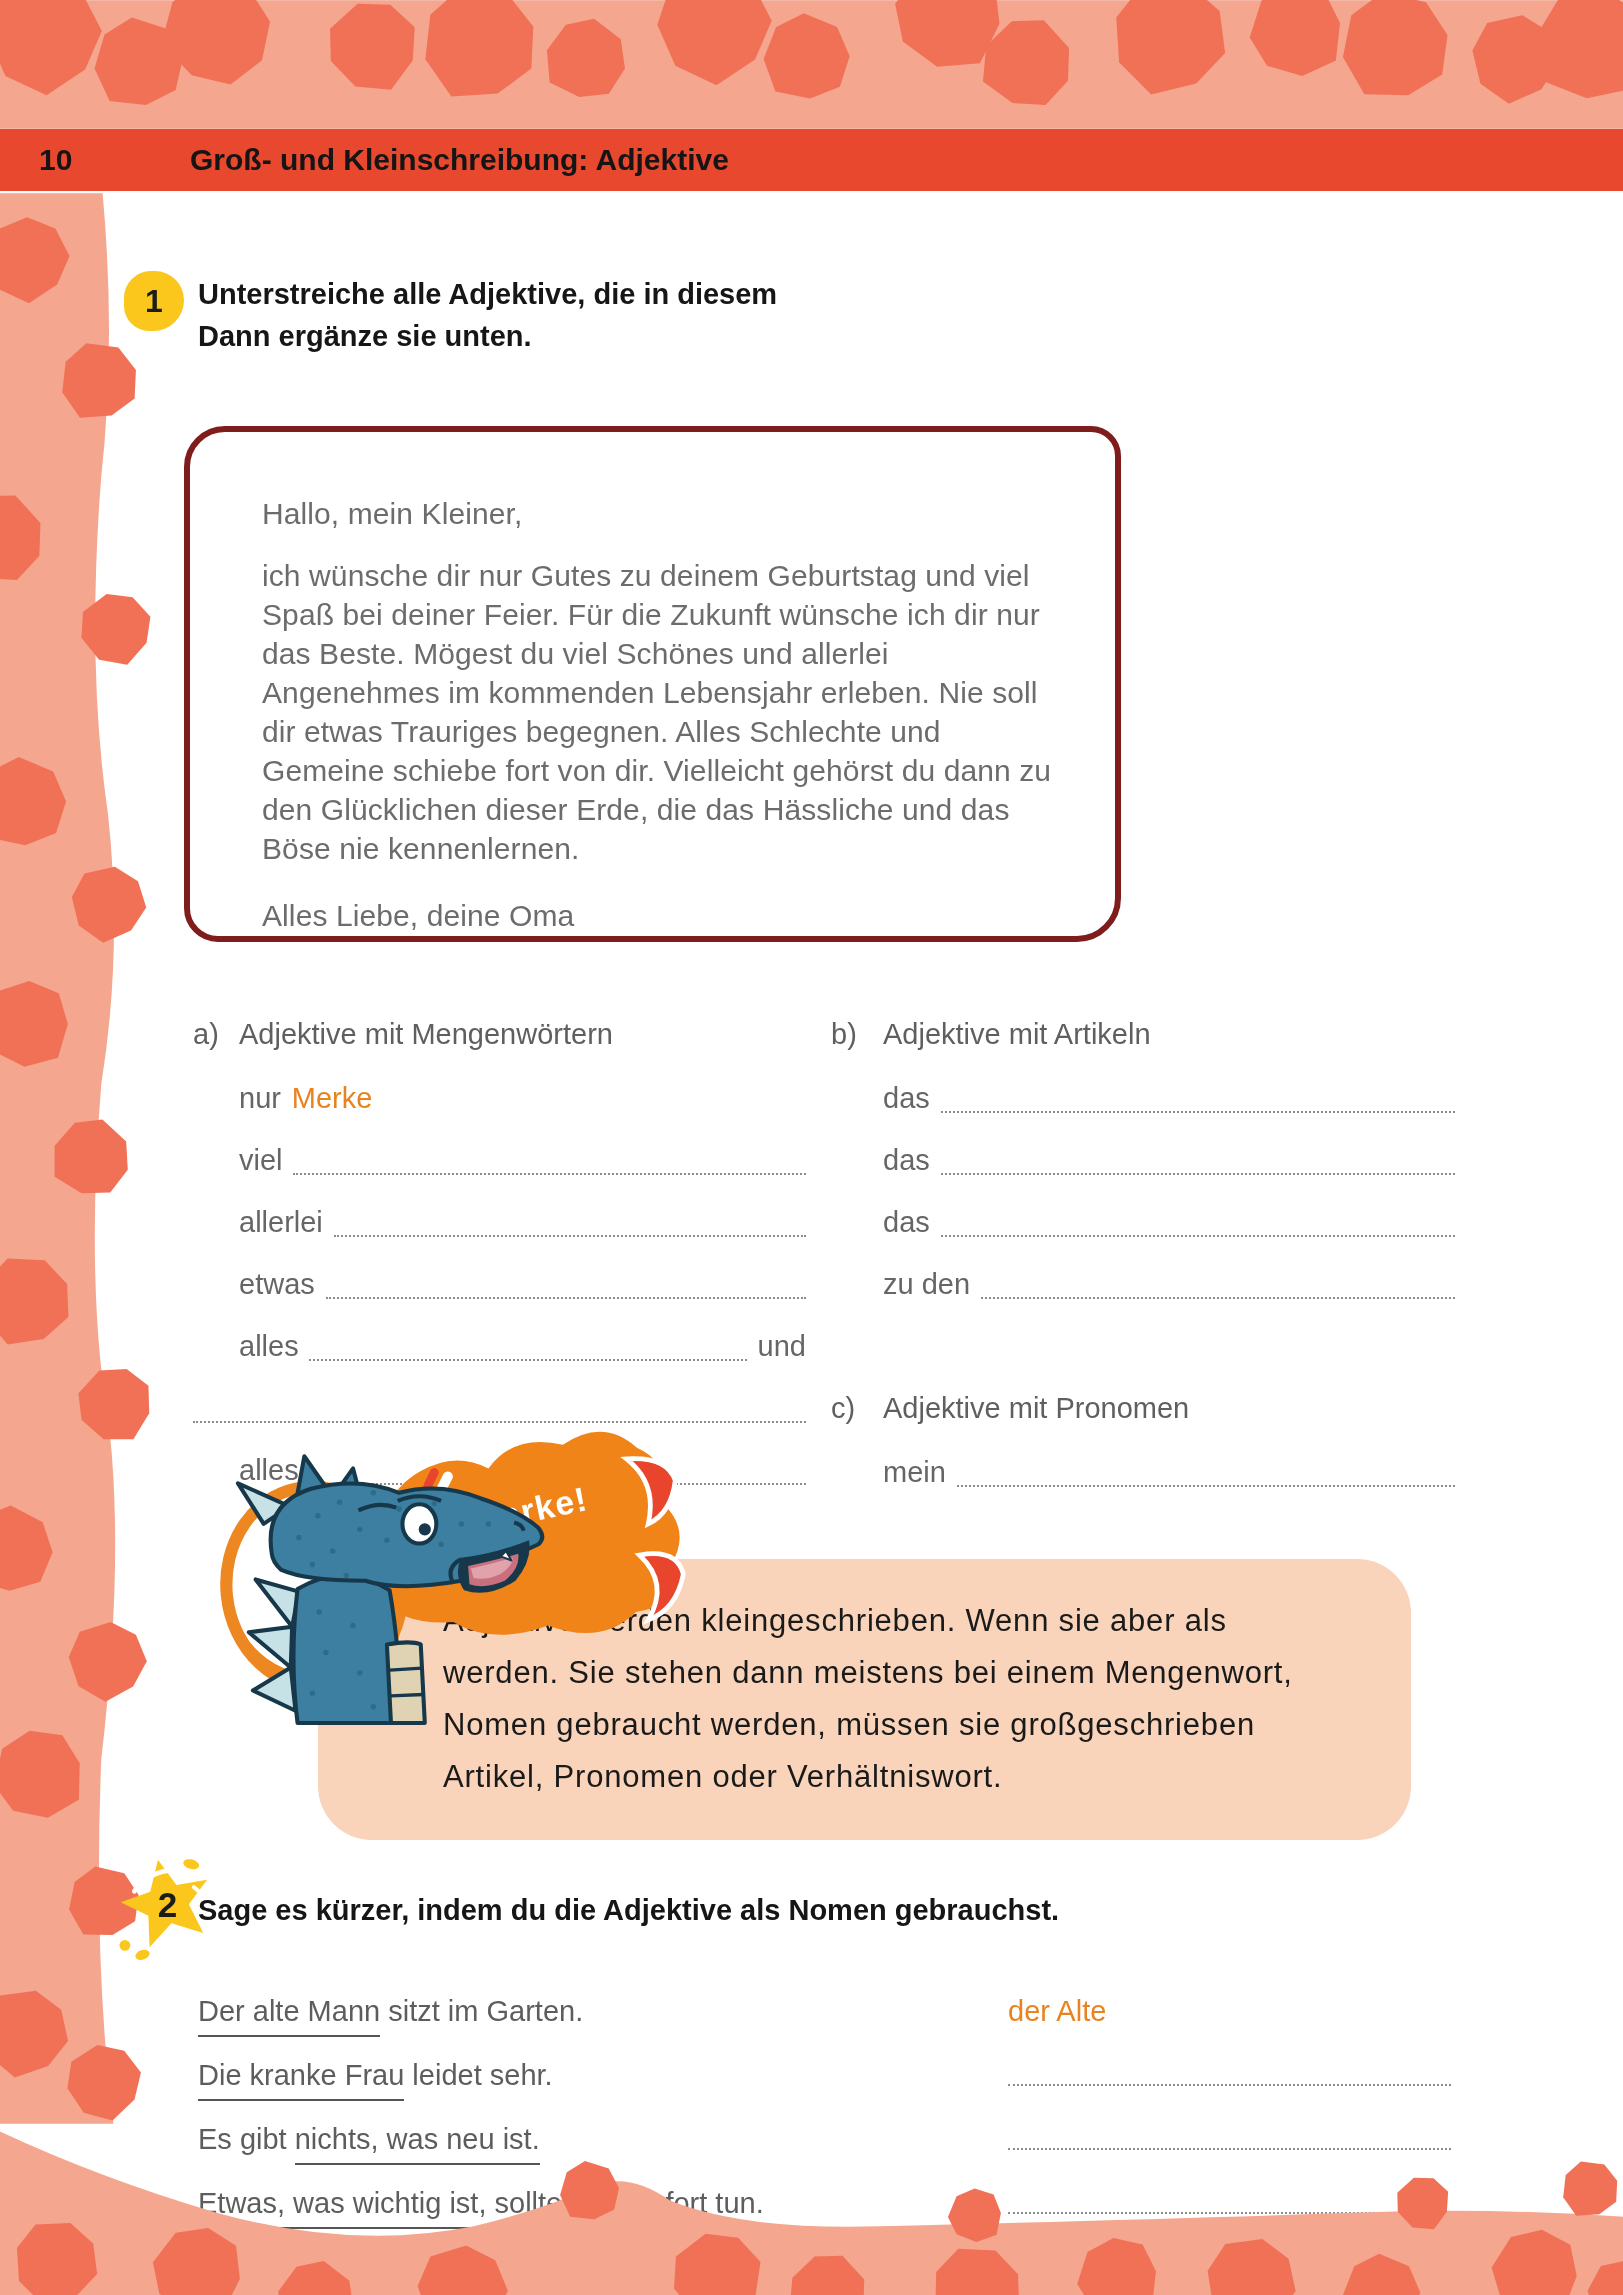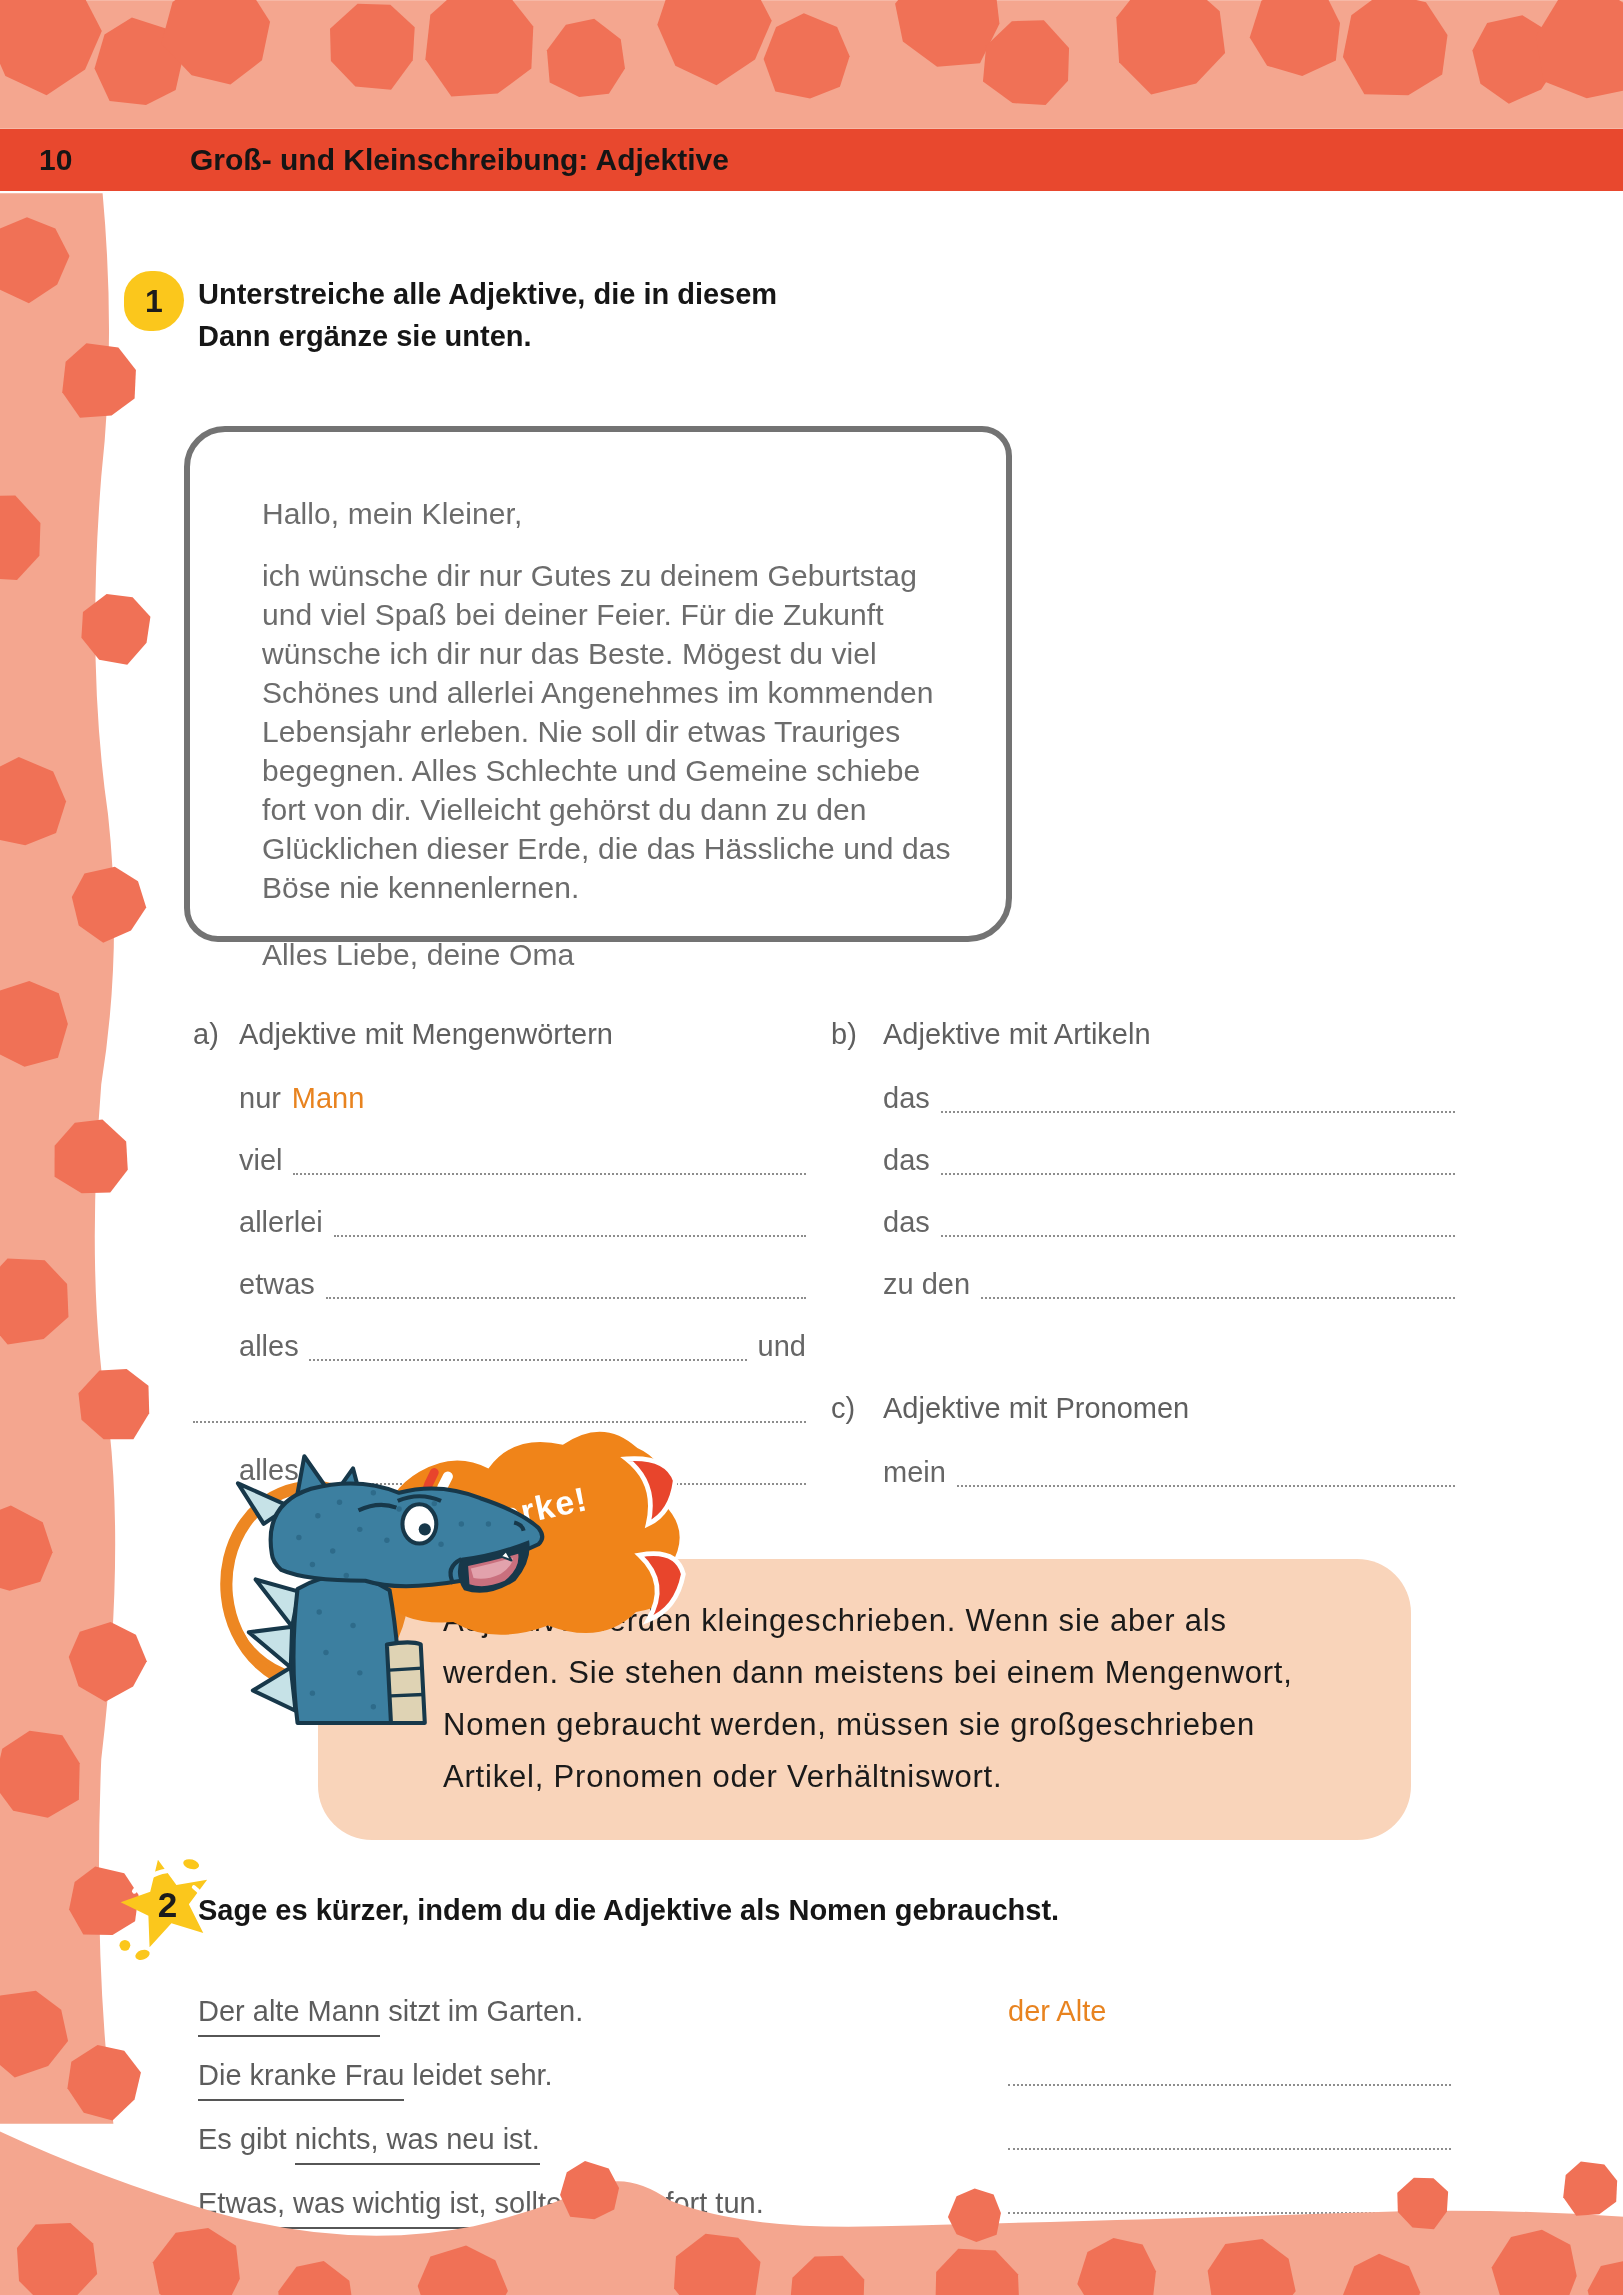--- a/index.html
+++ b/index.html
@@ -13,22 +13,22 @@
   .page-title{left:190px;top:129px;height:62px;line-height:62px;font-size:30px;font-weight:700;color:#151515;}
 
   
   .badge-circle{left:124px;top:271px;width:60px;height:60px;background:#FBC71C;
     border-radius:48% 52% 55% 45%;display:flex;align-items:center;justify-content:center;
     font-size:32px;font-weight:700;color:#1c1c1c;}
 
   .ex1-instruction{left:198px;top:273px;font-size:29px;line-height:42px;font-weight:600;color:#161616;}
 
   
-  .letter-box{left:184px;top:426px;width:828px;height:516px;box-sizing:border-box;
-    border:6px solid #737373;border-radius:41px 30px 44px 34px;background:#fff;
+  .letter-box{left:184px;top:426px;width:937px;height:516px;box-sizing:border-box;
+    border:6px solid #7f1d1d;border-radius:41px 30px 44px 34px;background:#fff;
     padding:62px 46px 0 72px;}
   .letter-text{font-size:30px;line-height:39px;color:#6C6C6C;letter-spacing:0.1px;}
   .letter-salutation{margin-bottom:23px;}
   .letter-closing{margin-top:28px;}
 
   
   .col{box-sizing:border-box;}
   .sec-title{height:62px;display:flex;align-items:flex-end;padding-bottom:12px;
     font-size:29px;color:#5F5F5F;}
   .sec-label{display:inline-block;width:46px;}
@@ -124,21 +124,21 @@
   <div class="letter-text letter-closing">Alles Liebe, deine Oma</div>
 </div>
 
 <div class="abs col" style="left:193px;top:989px;width:613px;">
   <div class="sec-title">
     <span class="sec-label">a)</span>
     <span>Adjektive mit Mengenwörtern</span>
   </div>
   <div class="frow">
     <span class="prefix indent">nur</span>
-    <span class="answer-orange">Mann</span>
+    <span class="answer-orange">Merke</span>
   </div>
   <div class="frow">
     <span class="prefix indent">viel</span>
     <span class="dotline"></span>
   </div>
   <div class="frow">
     <span class="prefix indent">allerlei</span>
     <span class="dotline"></span>
   </div>
   <div class="frow">

